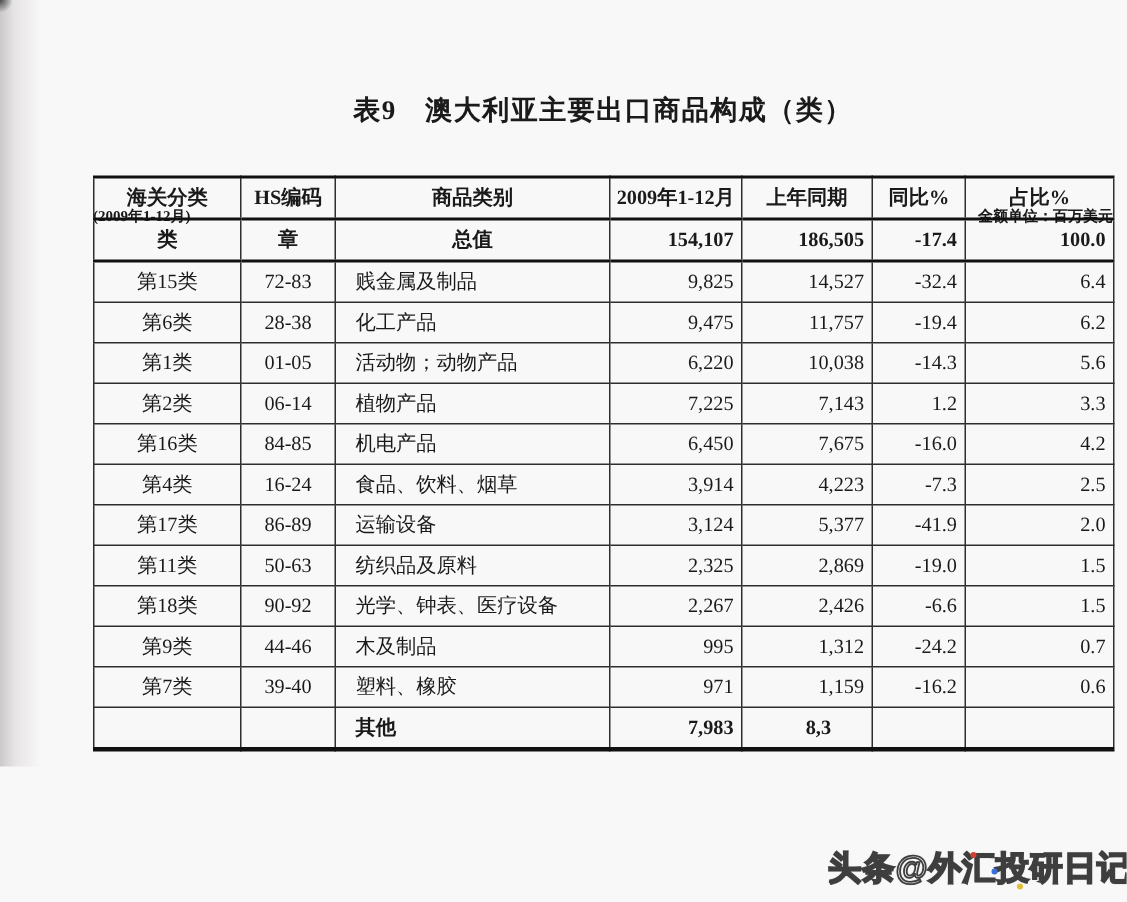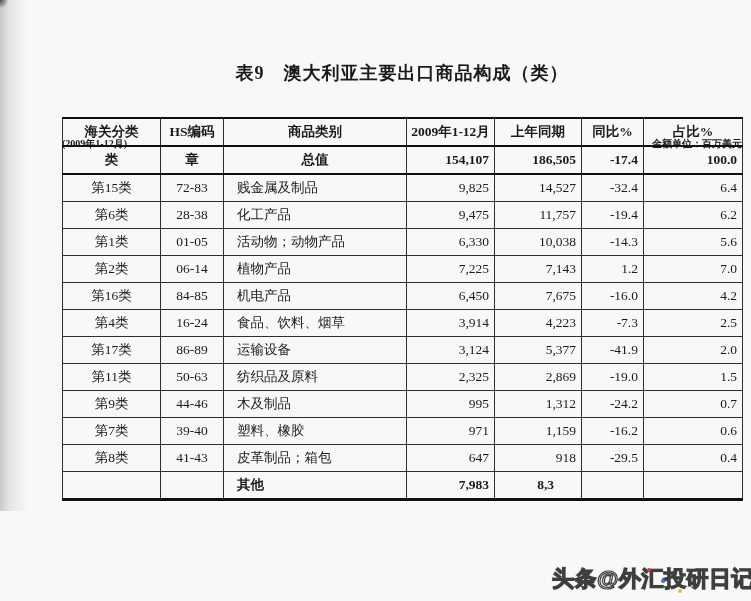--- a/index.html
+++ b/index.html
@@ -127,33 +127,33 @@
       <td class="cell-name">化工产品</td>
       <td class="cell-v2009">9,475</td>
       <td class="cell-prev">11,757</td>
       <td class="cell-yoy">-19.4</td>
       <td class="cell-share">6.2</td>
     </tr>
         <tr class="row-data">
       <td class="cell-category">第1类</td>
       <td class="cell-hs">01-05</td>
       <td class="cell-name">活动物；动物产品</td>
-      <td class="cell-v2009">6,330</td>
+      <td class="cell-v2009">6,220</td>
       <td class="cell-prev">10,038</td>
       <td class="cell-yoy">-14.3</td>
       <td class="cell-share">5.6</td>
     </tr>
         <tr class="row-data">
       <td class="cell-category">第2类</td>
       <td class="cell-hs">06-14</td>
       <td class="cell-name">植物产品</td>
       <td class="cell-v2009">7,225</td>
       <td class="cell-prev">7,143</td>
       <td class="cell-yoy">1.2</td>
-      <td class="cell-share">7.0</td>
+      <td class="cell-share">3.3</td>
     </tr>
         <tr class="row-data">
       <td class="cell-category">第16类</td>
       <td class="cell-hs">84-85</td>
       <td class="cell-name">机电产品</td>
       <td class="cell-v2009">6,450</td>
       <td class="cell-prev">7,675</td>
       <td class="cell-yoy">-16.0</td>
       <td class="cell-share">4.2</td>
     </tr>
@@ -178,45 +178,45 @@
         <tr class="row-data">
       <td class="cell-category">第11类</td>
       <td class="cell-hs">50-63</td>
       <td class="cell-name">纺织品及原料</td>
       <td class="cell-v2009">2,325</td>
       <td class="cell-prev">2,869</td>
       <td class="cell-yoy">-19.0</td>
       <td class="cell-share">1.5</td>
     </tr>
         <tr class="row-data">
+      <td class="cell-category">第18类</td>
+      <td class="cell-hs">90-92</td>
+      <td class="cell-name">光学、钟表、医疗设备</td>
+      <td class="cell-v2009">2,267</td>
+      <td class="cell-prev">2,426</td>
+      <td class="cell-yoy">-6.6</td>
+      <td class="cell-share">1.5</td>
+    </tr>
+        <tr class="row-data">
       <td class="cell-category">第9类</td>
       <td class="cell-hs">44-46</td>
       <td class="cell-name">木及制品</td>
       <td class="cell-v2009">995</td>
       <td class="cell-prev">1,312</td>
       <td class="cell-yoy">-24.2</td>
       <td class="cell-share">0.7</td>
     </tr>
         <tr class="row-data">
       <td class="cell-category">第7类</td>
       <td class="cell-hs">39-40</td>
       <td class="cell-name">塑料、橡胶</td>
       <td class="cell-v2009">971</td>
       <td class="cell-prev">1,159</td>
       <td class="cell-yoy">-16.2</td>
       <td class="cell-share">0.6</td>
-    </tr>
-        <tr class="row-data">
-      <td class="cell-category">第8类</td>
-      <td class="cell-hs">41-43</td>
-      <td class="cell-name">皮革制品；箱包</td>
-      <td class="cell-v2009">647</td>
-      <td class="cell-prev">918</td>
-      <td class="cell-yoy">-29.5</td>
-      <td class="cell-share">0.4</td>
     </tr>
         <tr class="row-other">
       <td class="cell-category"></td>
       <td class="cell-hs"></td>
       <td class="cell-name">其他</td>
       <td class="cell-v2009">7,983</td>
       <td class="cell-prev">8,3</td>
       <td class="cell-yoy"></td>
       <td class="cell-share"></td>
     </tr>

